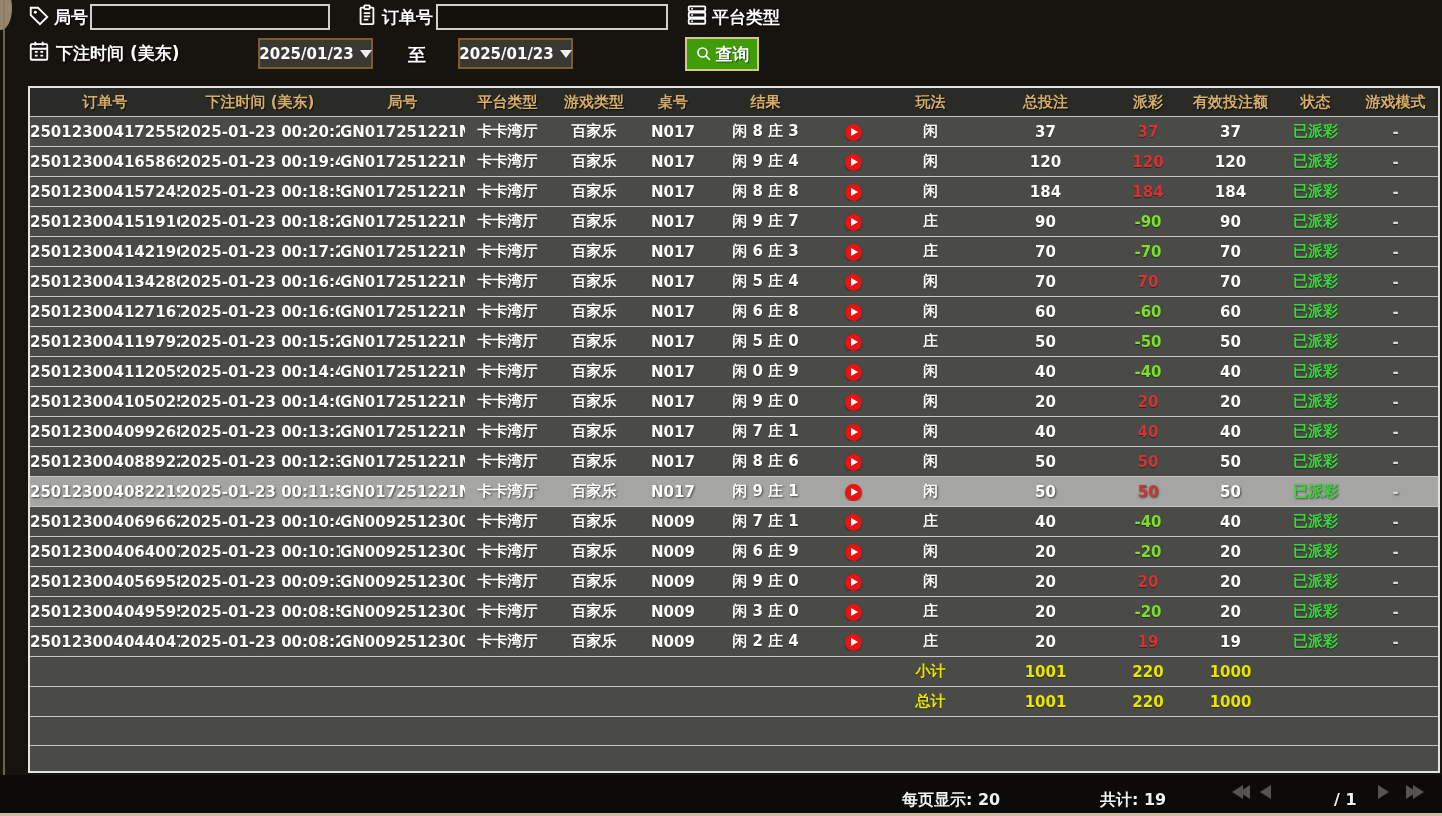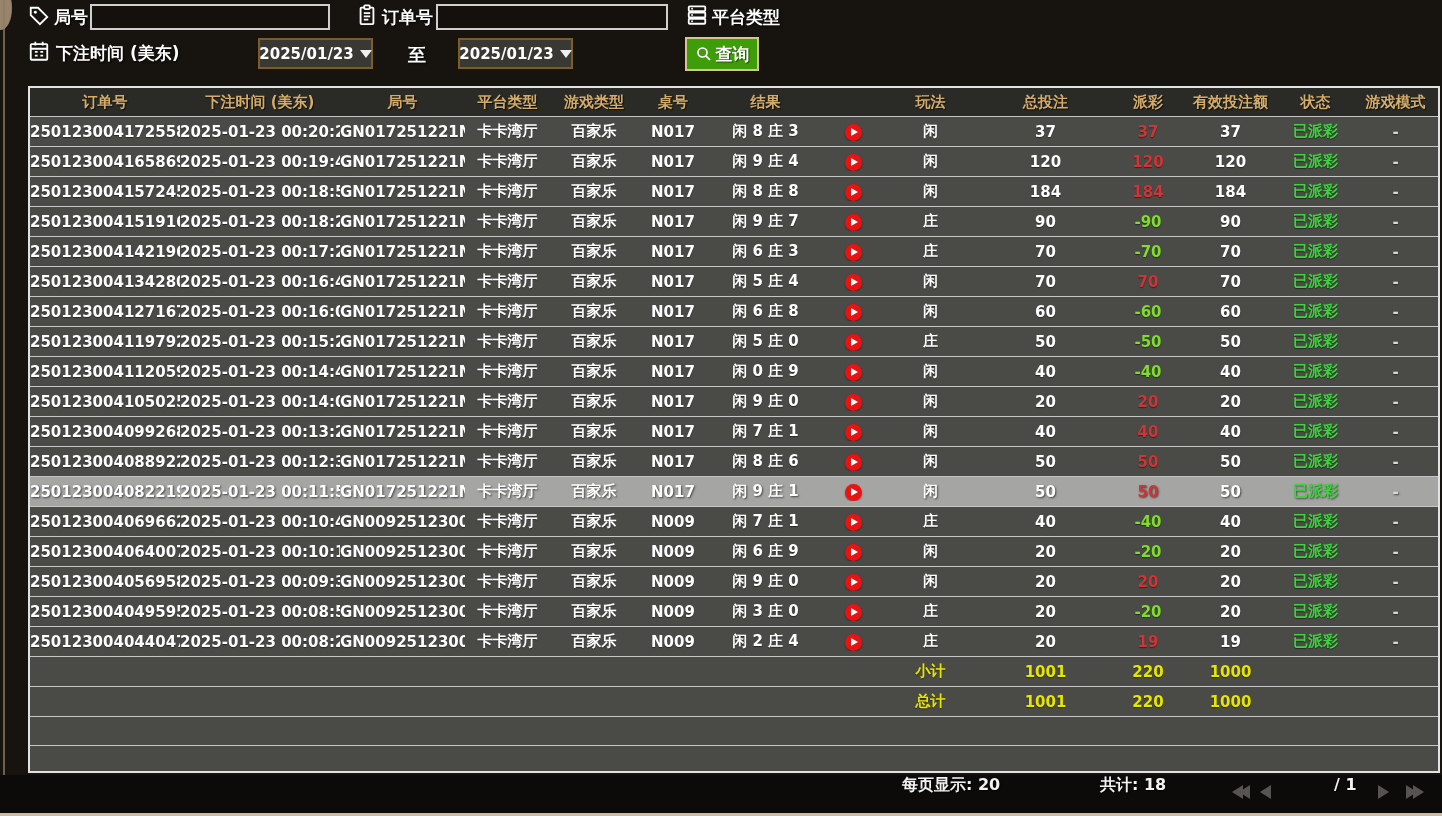--- a/index.html
+++ b/index.html
@@ -51,21 +51,21 @@
   .td.c-mode { color:#d8d8d8; }
   .play-btn { width:17px; height:17px; border-radius:50%; background:#e81414; display:inline-flex;
               align-items:center; justify-content:center; cursor:pointer; box-shadow:0 1px 2px rgba(0,0,0,.4); }
   .play-tri { width:0; height:0; border-left:7px solid #fff; border-top:4px solid transparent; border-bottom:4px solid transparent; margin-left:2px; }
   .totals .td { color:var(--totals-text,#e6e600); font-weight:700; }
   .totals .spacer { width:853px; }
   .tr.blank { background:#4a4a47; }
 
   
   .footer { position:absolute; left:0; top:775px; width:1442px; height:38px; background:#0c0b09; }
-  .ftext { position:absolute; color:#f2f2f2; font-size:16px; font-weight:700; top:0; white-space:nowrap;
+  .ftext { position:absolute; color:#f2f2f2; font-size:16px; font-weight:700; top:15px; white-space:nowrap;
            text-shadow:1px 1px 1px rgba(0,0,0,.8); }
   .pager-icon { position:absolute; top:10px; display:flex; align-items:center; gap:1px; cursor:pointer; }
   .tri-l { width:0; height:0; border-right:11px solid #575350; border-top:7px solid transparent; border-bottom:7px solid transparent; }
   .tri-r { width:0; height:0; border-left:11px solid #575350; border-top:7px solid transparent; border-bottom:7px solid transparent; }
 </style>
 </head>
 <body>
 
 <div class="screen" data-name="bet-records-window">
   <div class="corner-blob" data-name="background-decoration"></div>
@@ -490,21 +490,21 @@
       <div class="td c-valid_bet" data-name="grand-total-valid-bet">1000</div>
       <div class="td c-status"></div>
       <div class="td c-mode"></div>
     </div>
     <div class="tr blank" style="height:29px;" data-name="empty-row"></div>
     <div class="tr blank" style="height:40px;" data-name="empty-row"></div>
   </div>
 
   <div class="footer" data-name="pagination-bar">
     <span class="ftext" style="left:902px;" data-name="page-size-label">每页显示: 20</span>
-    <span class="ftext" style="left:1100px;" data-name="total-count-label">共计: 18</span>
+    <span class="ftext" style="left:1100px;" data-name="total-count-label">共计: 19</span>
     <span class="pager-icon" style="left:1232px;" data-name="first-page-icon">
         <span class="tri-l"></span>
         <span class="tri-l" style="margin-left:-5px;"></span>
       </span>
     <span class="pager-icon" style="left:1260px;" data-name="prev-page-icon">
         <span class="tri-l"></span>
       </span>
 
     <span class="ftext" style="left:1334px;" data-name="page-total-label">/  1</span>
     <span class="pager-icon" style="left:1378px;" data-name="next-page-icon">

